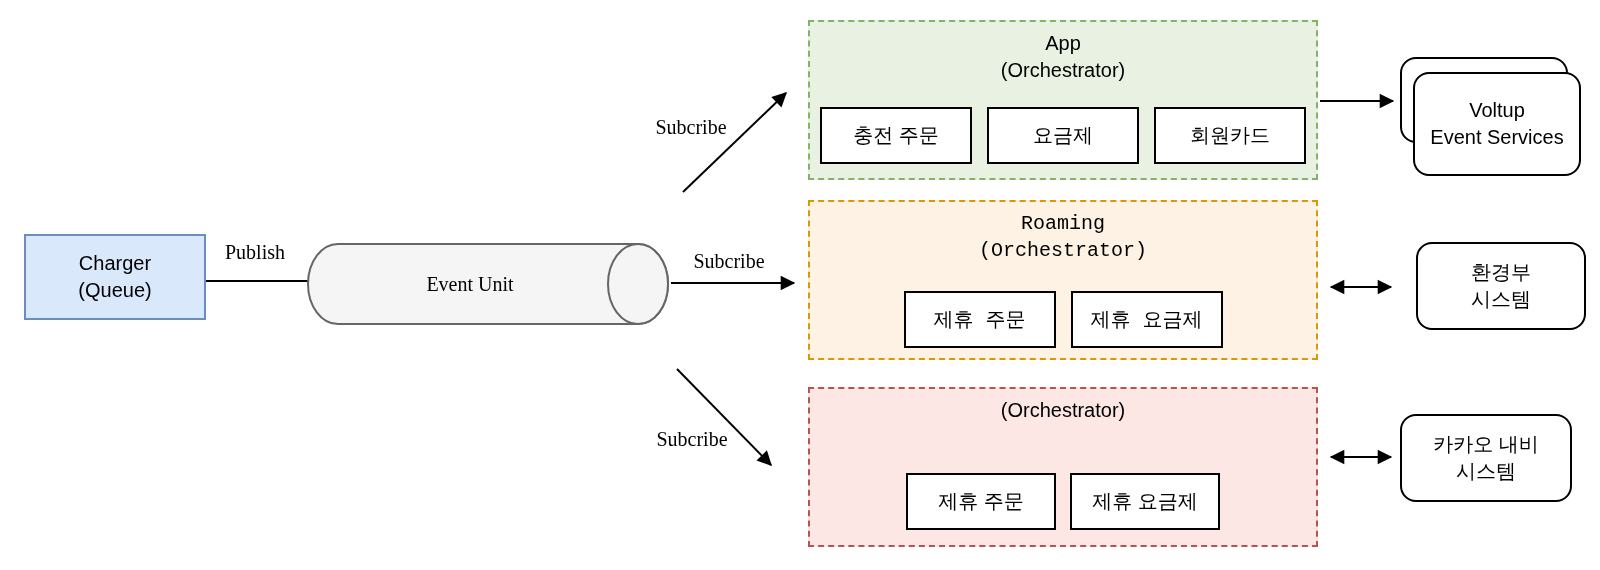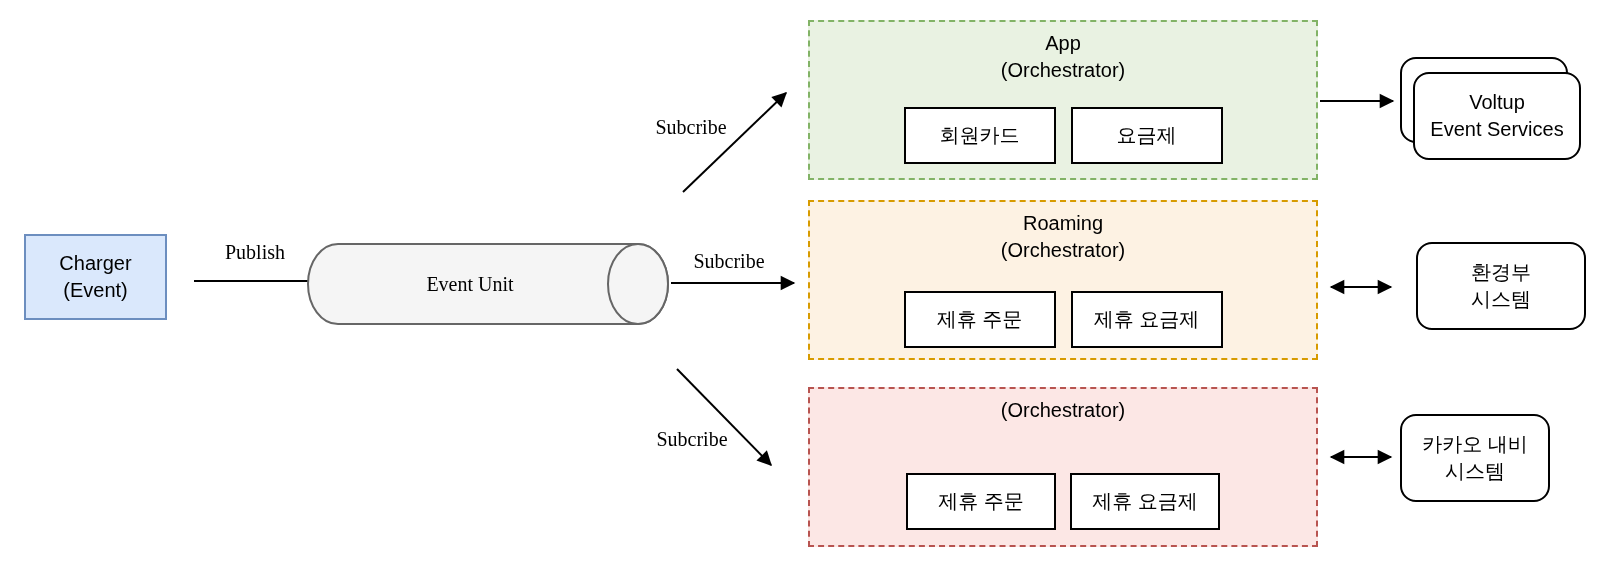--- a/index.html
+++ b/index.html
@@ -5,39 +5,39 @@
   html,body { margin:0; padding:0; background:#fff; }
   .canvas {
     position:relative; width:1600px; height:570px; background:#ffffff;
     font-family:"Liberation Sans", sans-serif; color:#000; overflow:hidden;
   }
   .abs { position:absolute; }
   svg.connectors { position:absolute; left:0; top:0; width:1600px; height:570px; }
 
   
   .charger {
-    left:24px; top:234px; width:143px; height:86px;
+    left:24px; top:234px; width:182px; height:86px;
     background:var(--charger_fill); border:2px solid var(--charger_border);
     display:flex; flex-direction:column; align-items:center; justify-content:center;
     font-size:20px; line-height:27px; box-sizing:border-box;
   }
 
   
   .flabel {
     position:absolute; transform:translate(-50%,-50%);
     font-size:20px; white-space:nowrap;font-family:Liberation Serif, serif;
   }
 
   
   .group {
     position:absolute; left:808px; width:510px; height:160px;
     border:2px dashed #000; box-sizing:border-box;
   }
   .group.app     { top:20px;  background:var(--app_fill);     border-color:var(--app_border); }
-  .group.roaming { top:200px; background:var(--roaming_fill); border-color:var(--roaming_border); }
+  .group.roaming { top:200px; background:var(--roaming_fill); border-color:var(--roaming_border);font-family:Liberation Mono, monospace; }
   .group.km      { top:387px; background:var(--km_fill);      border-color:var(--km_border); }
   .group-title {
     position:absolute; left:0; right:0; top:8px; text-align:center;
     font-size:20px; line-height:27px;
   }
   .services {
     position:absolute; left:0; right:0; display:flex; justify-content:center; gap:15px;
   }
   .group.app .services     { top:85px; }
   .group.roaming .services { top:89px; }
@@ -49,23 +49,23 @@
   }
   .group.km .service { width:150px; }
 
   
   .external {
     position:absolute; background:#fff; border:2px solid #000; border-radius:16px;
     display:flex; flex-direction:column; align-items:center; justify-content:center;
     font-size:20px; line-height:27px; box-sizing:border-box; text-align:center;
   }
   .voltup-back  { left:1400px; top:57px;  width:168px; height:86px; }
-  .voltup-front { left:1413px; top:72px;  width:168px; height:88px; }
+  .voltup-front { left:1413px; top:72px;  width:168px; height:104px; }
   .moe          { left:1400px; top:242px; width:170px; height:88px;margin-left:16px; }
-  .kakao        { left:1400px; top:414px; width:150px; height:88px; }
+  .kakao        { left:1400px; top:414px; width:172px; height:88px; }
 </style>
 </head>
 <body>
 
 <div class="canvas">
 
   <svg class="connectors" viewBox="0 0 1600 570" xmlns="http://www.w3.org/2000/svg">
     <defs>
       <marker id="arrow" viewBox="0 0 12 12" refX="10.5" refY="6" markerWidth="8" markerHeight="8" orient="auto-start-reverse">
         <path d="M 0.5 0.5 L 11.5 6 L 0.5 11.5 Z" fill="#000"></path>
@@ -81,37 +81,38 @@
     <line x1="671" y1="283" x2="794" y2="283" stroke="#000" stroke-width="2" marker-end="url(#arrow)"></line>
     <line x1="677" y1="369" x2="771" y2="465" stroke="#000" stroke-width="2" marker-end="url(#arrow)"></line>
 
     <line x1="1320" y1="101" x2="1393" y2="101" stroke="#000" stroke-width="2" marker-end="url(#arrow)"></line>
     <line x1="1331" y1="287" x2="1391" y2="287" stroke="#000" stroke-width="2" marker-start="url(#arrow)" marker-end="url(#arrow)"></line>
     <line x1="1331" y1="457" x2="1391" y2="457" stroke="#000" stroke-width="2" marker-start="url(#arrow)" marker-end="url(#arrow)"></line>
   </svg>
 
   <div class="abs charger">
     <div>Charger</div>
-    <div>(Event)</div>
+    <div>(Queue)</div>
   </div>
 
   <div class="flabel" style="left:255px; top:252px;">Publish</div>
   <div class="flabel" style="left:470px; top:284px;">Event Unit</div>
   <div class="flabel" style="left:691px; top:127px;">Subcribe</div>
   <div class="flabel" style="left:729px; top:261px;">Subcribe</div>
   <div class="flabel" style="left:692px; top:439px;">Subcribe</div>
 
   <div class="group app">
     <div class="group-title">
       <div>App</div>
       <div>(Orchestrator)</div>
     </div>
     <div class="services">
+      <div class="service">충전 주문</div>
+      <div class="service">요금제</div>
       <div class="service">회원카드</div>
-      <div class="service">요금제</div>
     </div>
   </div>
 
   <div class="group roaming">
     <div class="group-title">
       <div>Roaming</div>
       <div>(Orchestrator)</div>
     </div>
     <div class="services">
       <div class="service">제휴 주문</div>

